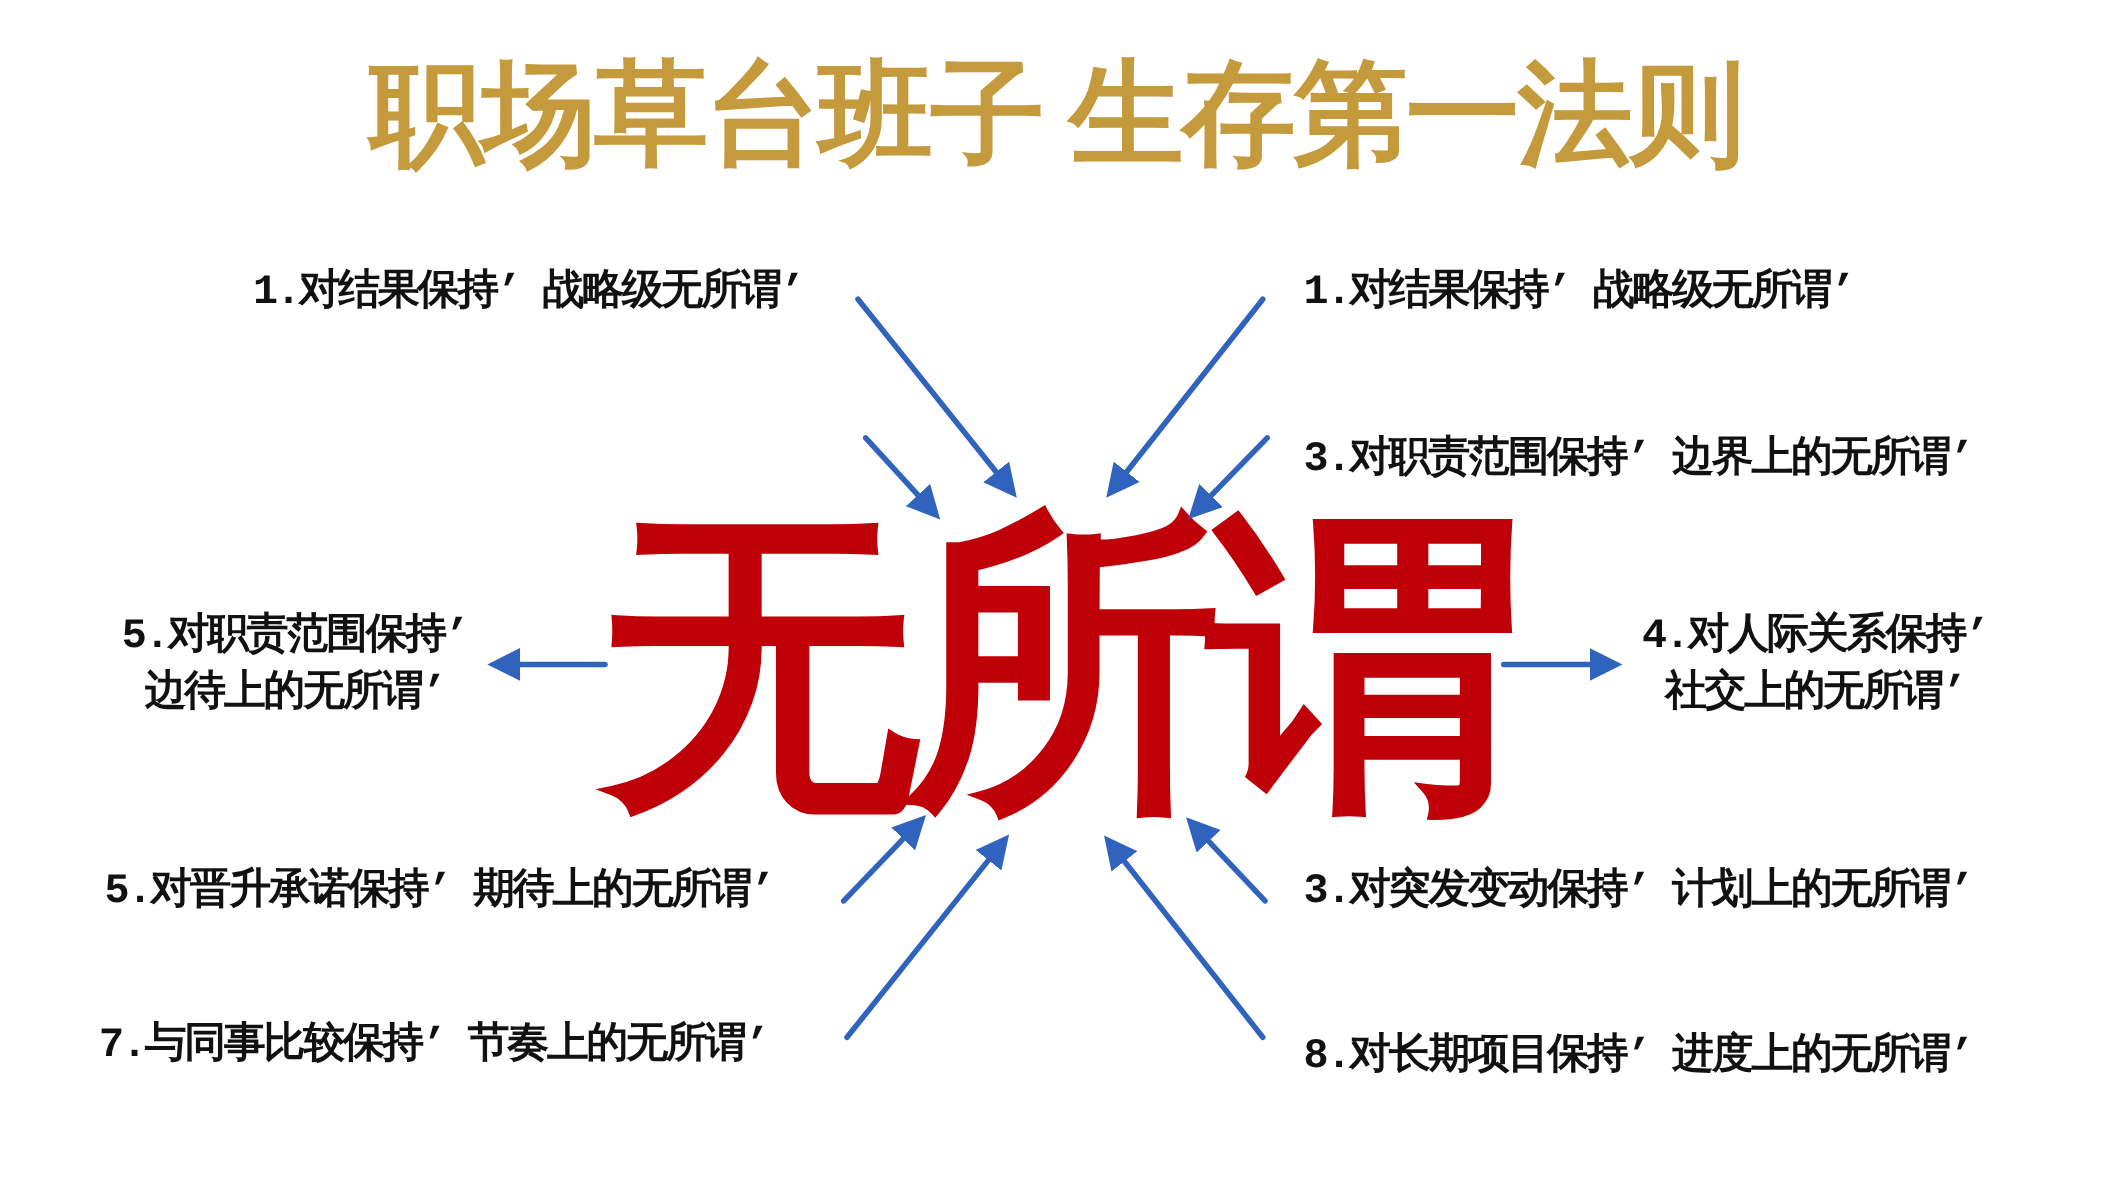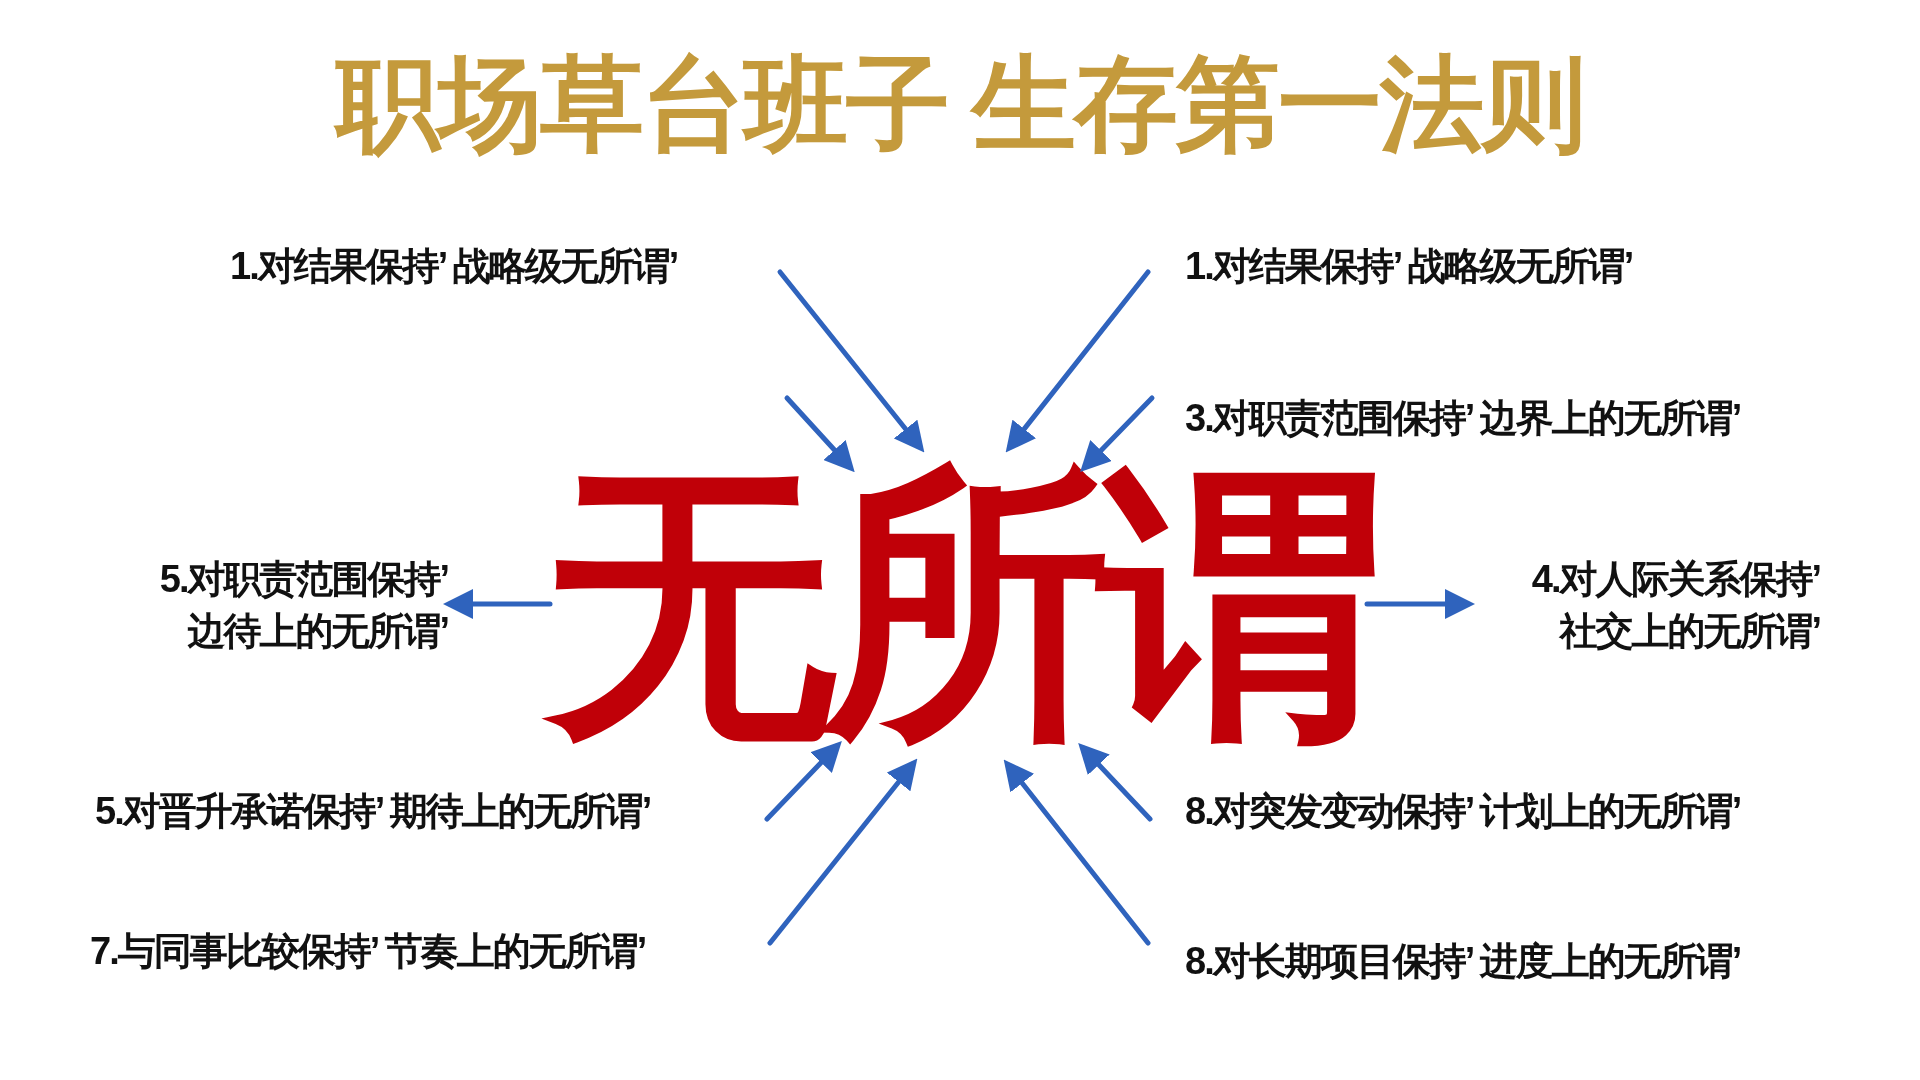--- a/index.html
+++ b/index.html
@@ -40,29 +40,29 @@
       font-family: "DejaVu Sans", "Liberation Sans", sans-serif;
       font-weight: bold;
       font-size: 290px;
       line-height: 320px;
       letter-spacing: -14px;
       color: #c00008;
       white-space: nowrap;
     }
     .item {
       position: absolute;
-      font-family: Liberation Sans, sans-serif;
+      font-family: Liberation Mono, monospace;
       font-weight: bold;
       font-size: 38px;
       line-height: 52px;
       color: #111111;
       letter-spacing: -2px;
       white-space: nowrap;
     }
-    .item.center-align { text-align: right; }
+    .item.center-align { text-align: center; }
     .item .line { display: block; }
     svg.arrows {
       position: absolute;
       left: 0;
       top: 0;
       width: 1920px;
       height: 1080px;
       pointer-events: none;
     }
   </style>
@@ -80,21 +80,21 @@
   </div>
   <div class="item" style="left:95px; top:785px;">5.对晋升承诺保持’ 期待上的无所谓’</div>
   <div class="item" style="left:90px; top:925px;">7.与同事比较保持’ 节奏上的无所谓’</div>
 
   <div class="item" style="left:1185px; top:240px;">1.对结果保持’ 战略级无所谓’</div>
   <div class="item" style="left:1185px; top:392px;">3.对职责范围保持’ 边界上的无所谓’</div>
   <div class="item center-align" style="left:1480px; top:553px; width:340px;">
     <span class="line">4.对人际关系保持’</span>
     <span class="line">社交上的无所谓’</span>
   </div>
-  <div class="item" style="left:1185px; top:785px;">8.对突发变动保持’ 计划上的无所谓’</div>
+  <div class="item" style="left:1185px; top:785px;">3.对突发变动保持’ 计划上的无所谓’</div>
   <div class="item" style="left:1185px; top:935px;">8.对长期项目保持’ 进度上的无所谓’</div>
 
   <div class="center-word">无所谓</div>
 
   <svg class="arrows" viewBox="0 0 1920 1080" xmlns="http://www.w3.org/2000/svg">
     <defs>
       <marker id="arrowhead" markerWidth="6" markerHeight="6" refX="4.6" refY="3" orient="auto" markerUnits="strokeWidth">
         <path d="M0,0 L6,3 L0,6 Z" fill="#2f63bd"></path>
       </marker>
     </defs>

